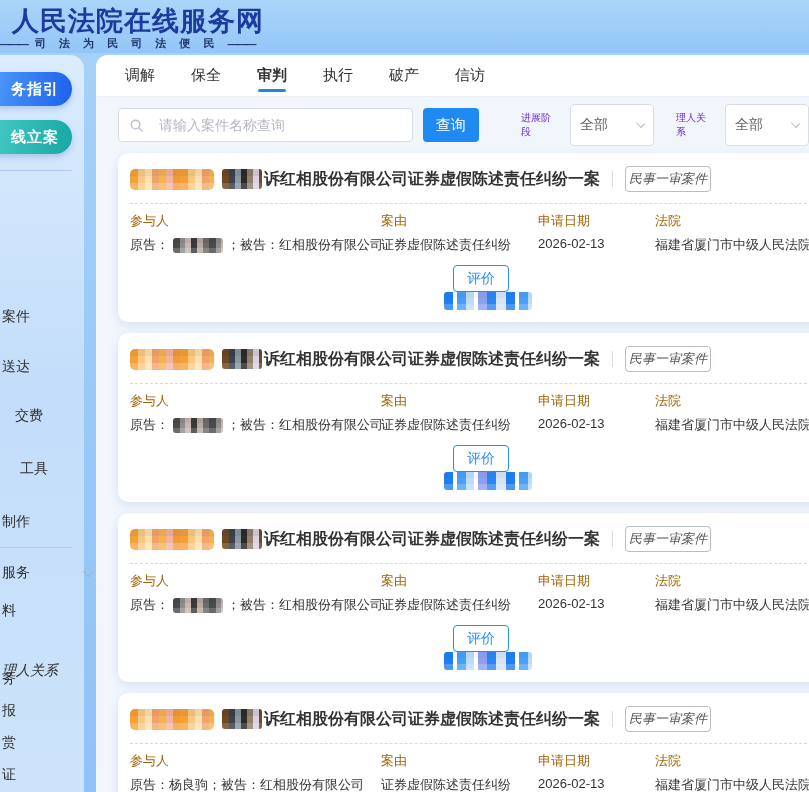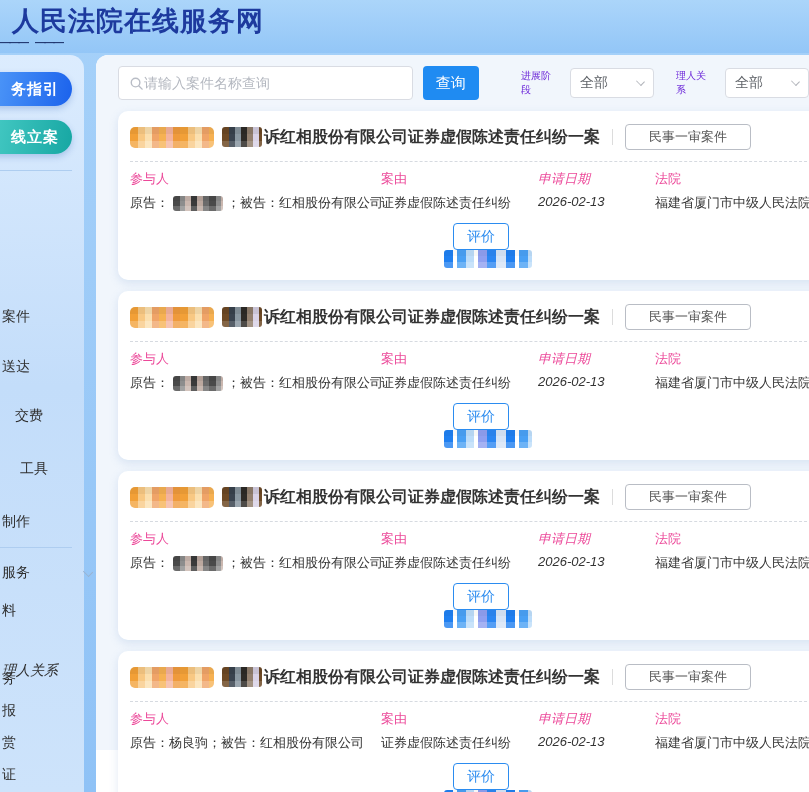--- a/index.html
+++ b/index.html
@@ -52,49 +52,49 @@
     padding:0 2px; height:42px; line-height:40px; }
   .tab.active { font-weight:700; }
   .tab.active::after { content:""; position:absolute; left:50%; transform:translateX(-50%);
     bottom:5px; width:28px; height:3px; border-radius:2px; background:#1f86f0; }
 
   .content { background:#f1f6fc; height:695px; padding-top:11px; }
 
   
   .toolbar { display:flex; align-items:center; padding-left:22px; height:34px; margin-bottom:11px; }
   .searchbox { width:302px; height:34px; background:#fff; border:1px solid #d9dce3;
-    border-radius:4px; display:flex; align-items:center; padding:0 10px; gap:0; }
+    border-radius:4px; display:flex; align-items:center; padding:0 10px; gap:15px; }
   .searchbox input { border:none; outline:none; flex:1; font-size:14px; color:#333;
     font-family:inherit; background:transparent; }
   .searchbox input::placeholder { color:#b4b8c0; }
   .search-btn { margin-left:10px; width:58px; height:34px; background:#1f8bf2; color:#fff;
     border:none; border-radius:4px; font-size:15px; cursor:pointer; font-family:inherit; }
   .filter-label { font-size:10px; color:#6d28d9; }
   .fl1 { margin-left:42px; } .fl2 { margin-left:22px; }
-  .select { margin-left:10px; width:84px; height:30px; background:#fff; border:1px solid #d9dce3;
+  .select { margin-left:10px; width:84px; height:42px; background:#fff; border:1px solid #d9dce3;
     border-radius:4px; display:flex; align-items:center; justify-content:space-between;
     padding:0 9px; font-size:14px; color:#5f6368; cursor:pointer; flex-shrink:0; }
   .select .chev2 { width:7px; height:7px; border-right:1.4px solid #b0b3ba;
     border-bottom:1.4px solid #b0b3ba; transform:rotate(45deg) scaleY(.8); margin-top:-3px; }
 
   
   .cards { padding-left:22px; }
   .card { width:732px; background:#fff; border-radius:10px;
     box-shadow:0 3px 10px rgba(110,150,205,.20); padding:13px 18px 12px 12px;
     margin-bottom:11px; }
   .title-row { display:flex; align-items:center; }
   .card-title { font-size:16px; font-weight:700; color:#333; margin-left:2px; white-space:nowrap; }
   .title-sep { width:1px; height:16px; background:#dcdcdc; margin:0 12px; flex-shrink:0; }
   .badge { font-size:13px; color:#555; border:1px solid #b9bdc5; border-radius:4px;
-    padding:3px 23px; white-space:nowrap; background:#fff; }
+    padding:3px 3px; white-space:nowrap; background:#fff;font-style:italic; }
   .dashed { border-bottom:1px dashed #d6dae0; margin:11px 0 8px 0; }
   .details { display:flex; }
   .col { display:flex; flex-direction:column; gap:6px; }
-  .c1 { width:251px; } .c2 { width:157px; } .c3 { width:117px;font-style:italic; } .c4 { flex:1; }
-  .lab { font-size:13px; color:#ec4899; }
+  .c1 { width:251px; } .c2 { width:157px; } .c3 { width:117px; } .c4 { flex:1; }
+  .lab { font-size:13px; color:#a16207; }
   .val { font-size:13px; color:#333; white-space:nowrap; display:flex; align-items:center; }
   .bottom-row { display:flex; align-items:center; margin-top:11px;flex-direction:column; }
   .eval-btn { height:27px; padding:0 13px; background:#fff; border:1px solid #2b8cf0;
     color:#2b8cf0; font-size:14px; border-radius:4px; cursor:pointer; font-family:inherit; }
 
   
   .mosaic { display:inline-block; vertical-align:middle; border-radius:3px; flex-shrink:0;
     background-blend-mode:normal; }
   .mosaic-orange { width:84px; height:21px; border-radius:5px;
     background-image:
@@ -115,20 +115,21 @@
 
   .sicon { flex-shrink:0; display:inline-flex; }
 </style>
 </head>
 <body>
 
 <div class="header">
   <div class="logo-title">人民法院在线服务网</div>
   <div class="logo-tagline">
     <span class="dash">———</span>
+    <span class="tg">司 法 为 民  司 法 便 民</span>
     <span class="dash">———</span>
   </div>
 </div>
 
 <div class="sidebar">
   <div class="pill pill-guide">务指引</div>
   <div class="pill pill-filing">线立案</div>
   <div class="side-divider sd1"></div>
 
   <div class="side-item si2">案件</div>
@@ -147,20 +148,28 @@
   <div class="side-item sub1">料</div>
   <div class="side-item sub2">理人关系</div>
   <div class="side-item sub3">务</div>
   <div class="side-item sub4">报</div>
   <div class="side-item sub5">赏</div>
   <div class="side-item sub6">证</div>
 </div>
 
 <div class="main">
 
+  <div class="tabbar">
+    <div class="tab">调解</div>
+    <div class="tab">保全</div>
+    <div class="tab active">审判</div>
+    <div class="tab">执行</div>
+    <div class="tab">破产</div>
+    <div class="tab">信访</div>
+  </div>
 
   <div class="content">
 
     <div class="toolbar">
       <div class="searchbox">
         <span class="sicon">
           <svg width="15" height="15" viewBox="0 0 16 16">
               <circle cx="7" cy="7" r="4.6" fill="none" stroke="#b9bdc6" stroke-width="1.5"></circle>
               <line x1="10.6" y1="10.6" x2="14" y2="14" stroke="#b9bdc6" stroke-width="1.5" stroke-linecap="round"></line>
             </svg>

